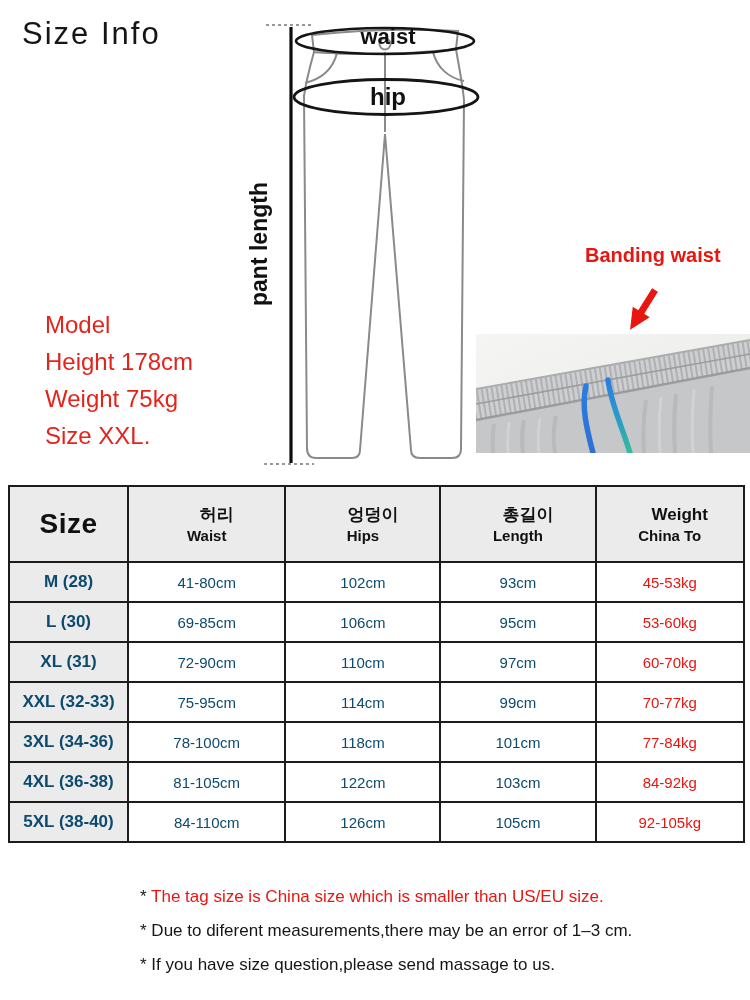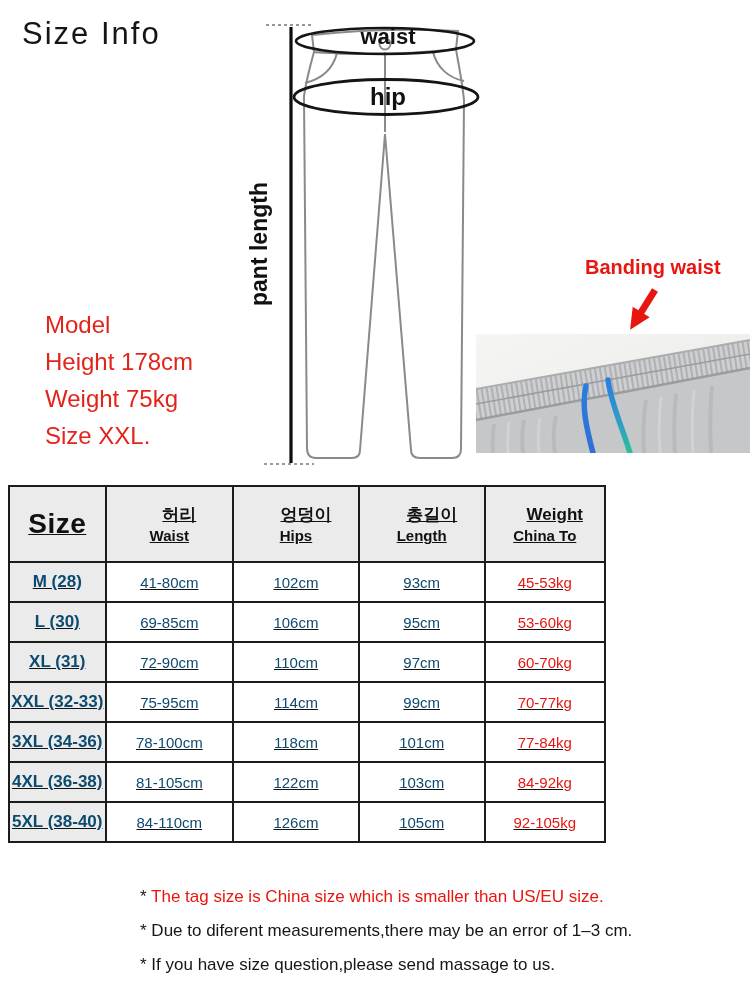--- a/index.html
+++ b/index.html
@@ -12,30 +12,30 @@
     position:absolute;left:22px;top:16px;font-size:31px;font-weight:400;
     letter-spacing:2px;color:#151515;
   }
   
   .model-info{position:absolute;left:45px;top:306px;}
   .model-info div{
     font-size:24px;line-height:37px;color:#e3241b;font-weight:400;
   }
   
   .banding-label{
-    position:absolute;left:585px;top:256px;font-size:20px;font-weight:700;color:#e81610;
+    position:absolute;left:585px;top:244px;font-size:20px;font-weight:700;color:#e81610;
   }
   
   .pants-svg{position:absolute;left:240px;top:8px;}
   .photo-svg{position:absolute;left:476px;top:334px;}
   .arrow-svg{position:absolute;left:598px;top:282px;}
   
   .size-table-wrap{position:absolute;left:8px;top:485px;width:737px;}
   table.size-table{
-    width:598px;border-collapse:collapse;table-layout:fixed;text-decoration:underline;
+    width:737px;border-collapse:collapse;table-layout:fixed;
   }
   table.size-table th, table.size-table td{
     border:2px solid #1c1c1c;text-align:center;vertical-align:middle;padding:0;
   }
   table.size-table th{background:#ebebeb;height:74px;}
   th .h-size{font-size:28px;font-weight:700;letter-spacing:0.5px;}
   th .h-line1{display:block;font-size:17px;font-weight:700;line-height:1.45;padding-left:20px;}
   th .h-line2{display:block;font-size:15px;font-weight:700;line-height:1.2;}
   td{height:38px;font-size:15px;background:#fff;color:#0c4a6e;}
   td.size-col{background:#ebebeb;font-weight:700;font-size:17px;}

